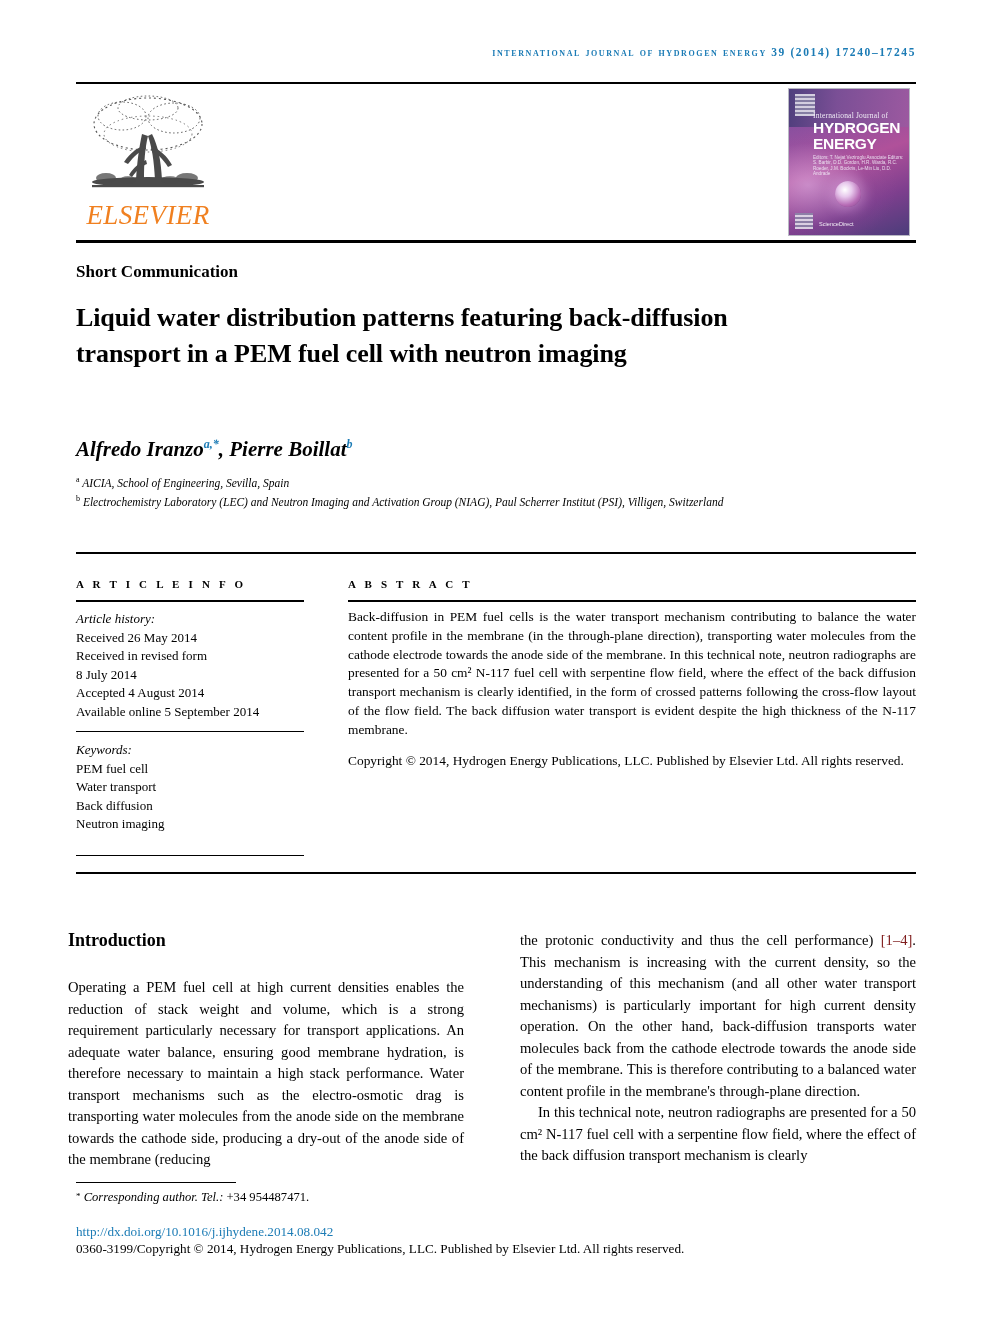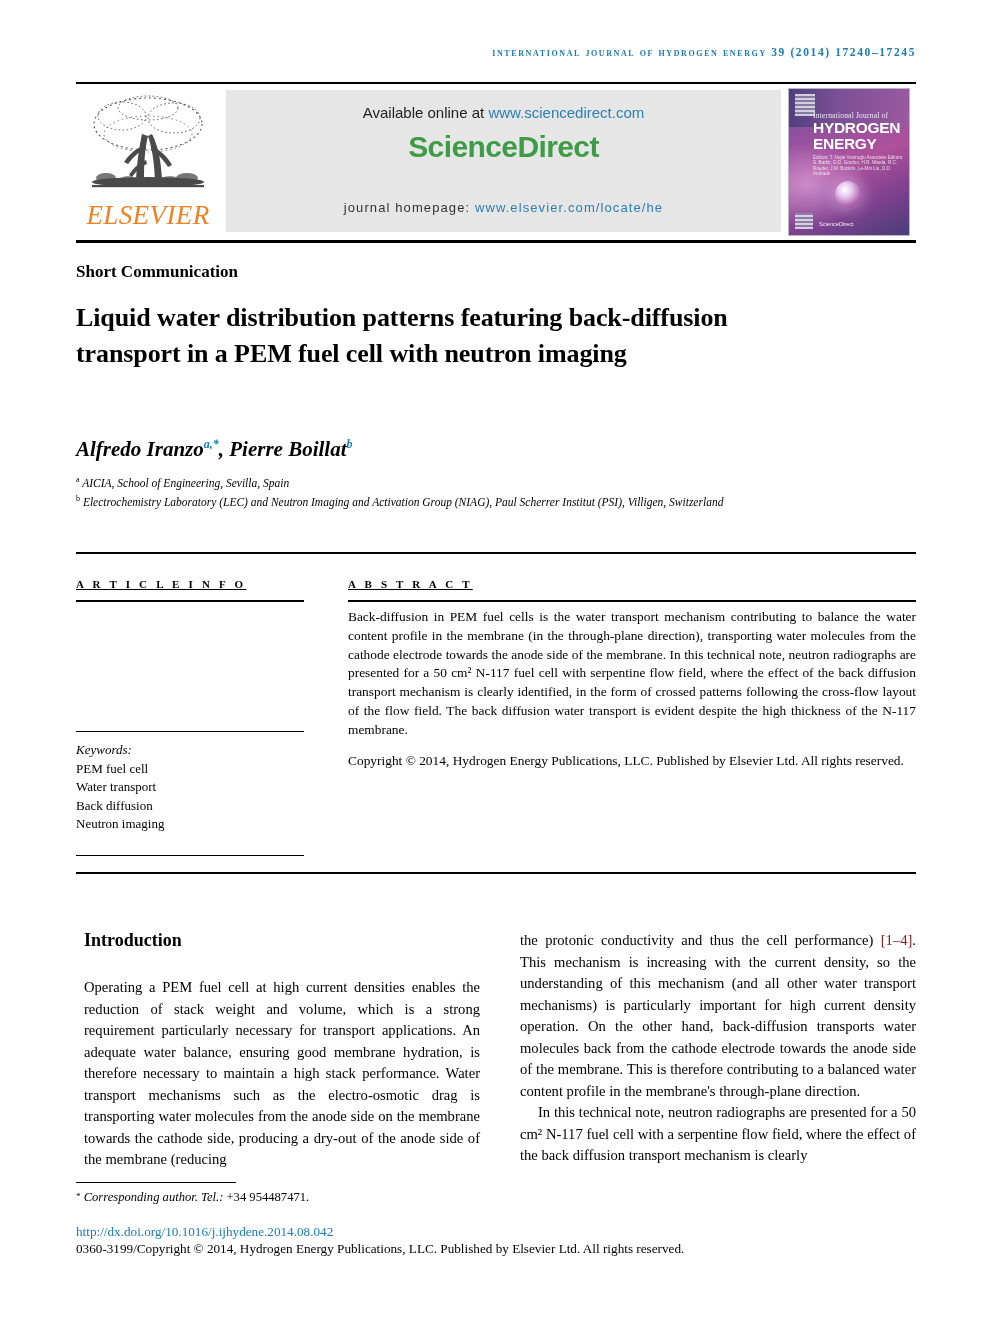--- a/index.html
+++ b/index.html
@@ -305,21 +305,20 @@
     background: #000;
   }
 
   
   .info-head, .abs-head {
     position: absolute;
     font-family: "Liberation Serif", serif;
     font-size: 11px;
     font-weight: bold;
     letter-spacing: 3.2px;
-    text-decoration: underline;
   }
   .info-head { left: 76px; top: 578px; }
   .abs-head  { left: 348px; top: 578px; }
 
   .info-rule {
     position: absolute;
     left: 76px; top: 600px;
     width: 228px; height: 2px; background:#000;
   }
   .abs-rule {
@@ -388,21 +387,21 @@
     left: 76px;
     top: 872px;
     width: 840px;
     height: 2px;
     background: #000;
   }
 
   
   .col-left {
     position: absolute;
-    left: 84px;
+    left: 68px;
     top: 930px;
     width: 396px;
   }
   .col-right {
     position: absolute;
     left: 520px;
     top: 930px;
     width: 396px;
   }
   .sec-title {
@@ -487,25 +486,20 @@
           <rect x="10" y="95" width="112" height="2.2"></rect>
           <ellipse cx="24" cy="88" rx="10" ry="5" opacity=".75"></ellipse>
           <ellipse cx="105" cy="88" rx="11" ry="5" opacity=".75"></ellipse>
           <ellipse cx="46" cy="90" rx="8" ry="4" opacity=".6"></ellipse>
           <ellipse cx="88" cy="90" rx="9" ry="4" opacity=".6"></ellipse>
         </g>
       </svg>
       <div class="elsevier-word">ELSEVIER</div>
     </div>
 
-    <div class="sd-banner">
-      <div class="sd-avail"><span>Available online at </span><span class="lnk">www.sciencedirect.com</span></div>
-      <div class="sd-logo"><span class="sci">ScienceDirect</span></div>
-      <div class="sd-home"><span>journal homepage: </span><span class="lnk">www.elsevier.com/locate/he</span></div>
-    </div>
 
     <div class="cover">
       <div class="cover-glow"></div>
       <div class="cover-topband"></div>
       <div class="cover-ielogo"></div>
       <div class="cover-sup">International Journal of</div>
       <div class="cover-title">
         <div>HYDROGEN</div>
         <div>ENERGY</div>
       </div>
@@ -527,20 +521,28 @@
 
   <div class="affil">
     <div><sup>a</sup><span> AICIA, School of Engineering, Sevilla, Spain</span></div>
     <div><sup>b</sup><span> Electrochemistry Laboratory (LEC) and Neutron Imaging and Activation Group (NIAG), Paul Scherrer Institut (PSI), Villigen, Switzerland</span></div>
   </div>
 
   <div class="rule-above-info"></div>
 
   <div class="info-head">A R T I C L E   I N F O</div>
   <div class="info-rule"></div>
+  <div class="history">
+    <div class="ital">Article history:</div>
+    <div>Received 26 May 2014</div>
+    <div>Received in revised form</div>
+    <div>8 July 2014</div>
+    <div>Accepted 4 August 2014</div>
+    <div>Available online 5 September 2014</div>
+  </div>
   <div class="info-rule2"></div>
   <div class="keywords">
     <div class="ital">Keywords:</div>
     <div>PEM fuel cell</div>
     <div>Water transport</div>
     <div>Back diffusion</div>
     <div>Neutron imaging</div>
   </div>
   <div class="info-rule3"></div>
 

